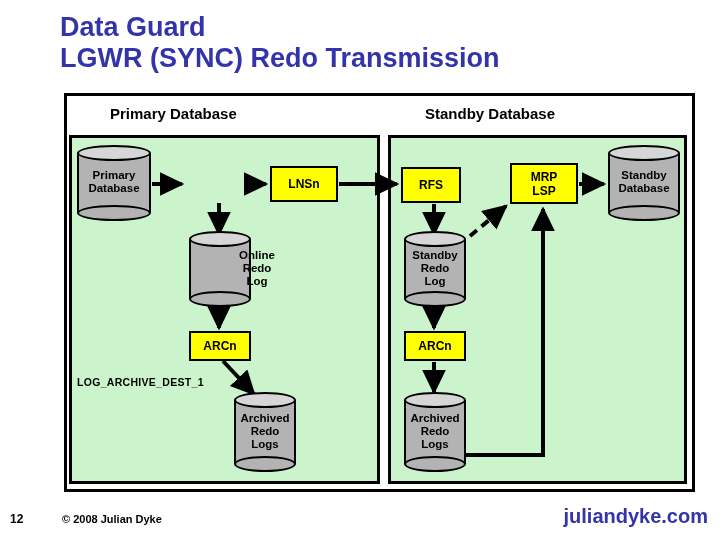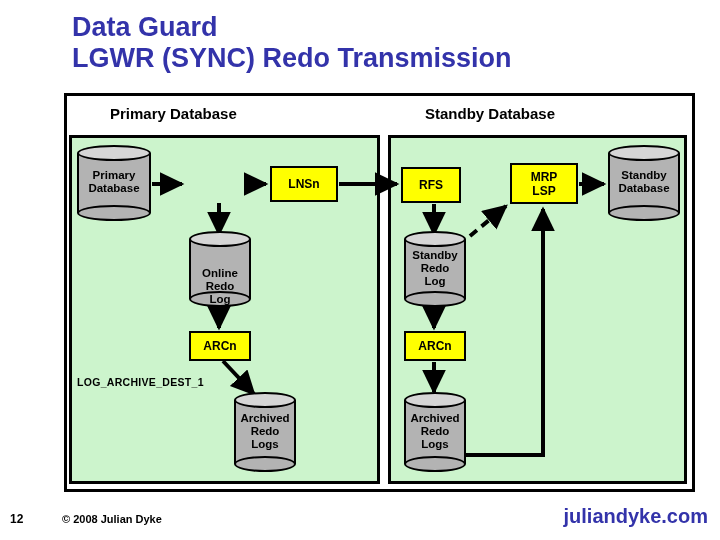--- a/index.html
+++ b/index.html
@@ -8,21 +8,20 @@
     font-family:"Liberation Sans",sans-serif;
     position:relative;overflow:hidden;
   }
   .slide{position:absolute;left:0;top:0;width:720px;height:540px;}
 
   
   .title{
     position:absolute;left:60px;top:12px;width:620px;
     color:#3333aa;font-size:27px;font-weight:bold;line-height:31px;
     letter-spacing:0px;
-    margin-left:12px;
   }
   .title-l2{display:block;}
 
   
   .outer-frame{
     position:absolute;left:64px;top:93px;width:631px;height:399px;
     border:3px solid #000000;box-sizing:border-box;background:#ffffff;
   }
 
   
@@ -88,21 +87,21 @@
   
   #cyl-standby{left:608px;top:145px;width:72px;height:76px;}
   #cyl-standby .body{height:60px;}
   #cyl-standby .bottom{top:60px;}
   #cyl-standby .label{top:24px;}
 
   
   #cyl-onlinelog{left:189px;top:231px;width:62px;height:76px;}
   #cyl-onlinelog .body{height:60px;}
   #cyl-onlinelog .bottom{top:60px;}
-  #cyl-onlinelog .label{top:36px;}
+  #cyl-onlinelog .label{top:18px;padding-left:37px;}
 
   
   #cyl-standbylog{left:404px;top:231px;width:62px;height:76px;}
   #cyl-standbylog .body{height:60px;}
   #cyl-standbylog .bottom{top:60px;}
   #cyl-standbylog .label{top:18px;}
 
   
   #cyl-arch-p{left:234px;top:392px;width:62px;height:80px;}
   #cyl-arch-p .body{height:64px;}

